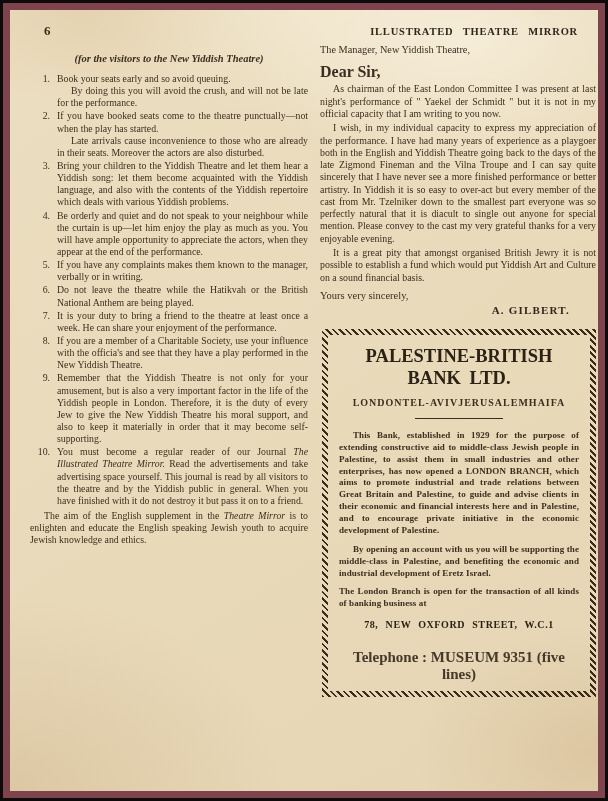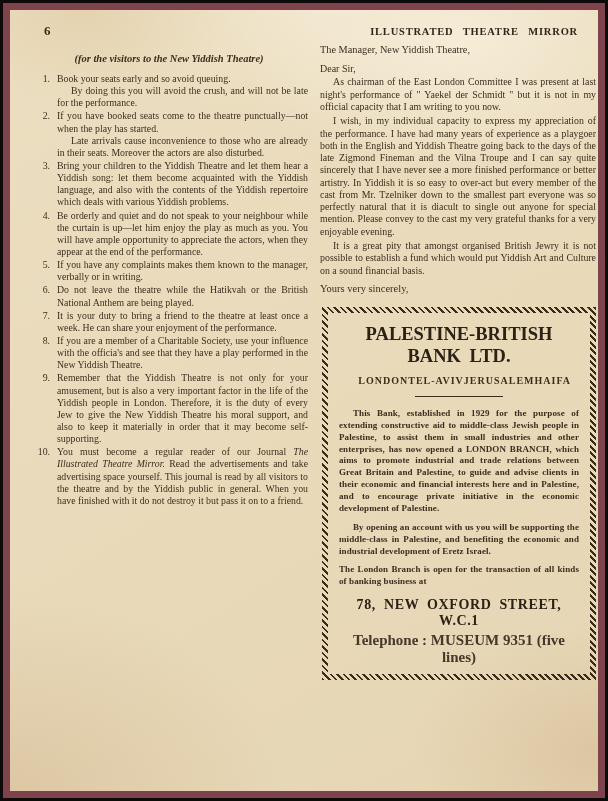--- a/index.html
+++ b/index.html
@@ -31,34 +31,34 @@
   .tc-sub{font-style:italic;font-weight:bold;text-align:center;font-size:10.5px;margin:10px 0 9px;}
   .tc-item{display:flex;gap:7px;margin:0 0 1px;}
   .tc-num{flex:none;width:20px;text-align:right;font-size:9.8px;line-height:1.24;}
   .tc-body{flex:1;font-size:9.8px;line-height:1.24;text-align:justify;}
   .tc-body p{margin:0;}
   .tc-body p.cont{text-indent:14px;}
   .tc-closing{font-size:9.8px;line-height:1.24;text-align:justify;text-indent:14px;margin:3px 0 0;}
   
   .letter-head{margin:3px 0 10px;text-align:center;font-size:13.5px;font-weight:bold;word-spacing:6px;letter-spacing:0.3px;color:#2b2115;}
   .addr{margin:0;font-size:10.3px;line-height:1.3;}
-  .salut{margin:7px 0 0;font-size:10px;}
+  .salut{margin:7px 0 0;font-size:16px;font-weight:bold;}
   .lp{margin:2px 0 0;font-size:9.9px;line-height:1.24;text-align:justify;text-indent:13px;}
   .vale{margin:6px 0 2px;text-align:left;font-size:10.5px;}
   .sig{margin:3px 26px 0 0;text-align:right;font-size:11px;letter-spacing:1.2px;font-weight:bold;color:#33281c;}
   
   .ad-box{margin:13px 0 0 2px;border:6px solid transparent;
     border-image:repeating-linear-gradient(45deg,#3a2b1b 0 2px,transparent 2px 4.6px) 6;
     padding:8px 11px 8px;}
   .ad-title{margin:3px 0 9px;text-align:center;font-size:18.5px;font-weight:bold;word-spacing:4px;color:#2b2115;transform:scaleY(1.05);}
-  .ad-cities{display:flex;justify-content:flex-end;padding:0 8px;font-size:10px;font-weight:bold;letter-spacing:1px;}
+  .ad-cities{display:flex;justify-content:center;padding:0 8px;font-size:10px;font-weight:bold;letter-spacing:1px;}
   .ad-rule{width:88px;border:none;border-top:1.5px solid #3a2b1b;margin:10px auto 11px;}
   .ap{margin:0 0 7px;font-size:9px;font-weight:bold;line-height:1.32;text-align:justify;text-indent:14px;letter-spacing:0.1px;}
   .ap.no-indent{text-indent:0;margin-bottom:4px;}
-  .ad-address{margin:9px 0 3px;text-align:center;font-size:14px;font-weight:bold;letter-spacing:0.6px;word-spacing:4px;color:#2b2115;}
+  .ad-address{margin:9px 0 19px;text-align:center;font-size:10px;font-weight:bold;letter-spacing:0.6px;word-spacing:4px;color:#2b2115;}
   .ad-phone{margin:0;text-align:center;font-size:15px;font-weight:bold;color:#46382a;}
 </style>
 </head>
 <body>
 
 <div class="sheet">
   <div class="frame">
     <div class="paper">
 
       <div class="page-head">
@@ -127,29 +127,31 @@
               <p>Remember that the Yiddish Theatre is not only for your amusement, but is also a very important factor in the life of the Yiddish people in London.  Therefore, it is the duty of every Jew to give the New Yiddish Theatre his moral support, and also to keep it materially in order that it may become self-supporting.</p>
             </div>
           </div>
           <div class="tc-item">
             <span class="tc-num">10.</span>
             <div class="tc-body">
               <p><span>You must become a regular reader of our Journal </span><i>The Illustrated Theatre Mirror.</i><span>  Read the advertisements and take advertising space yourself.  This journal is read by all visitors to the theatre and by the Yiddish public in general.  When you have finished with it do not destroy it but pass it on to a friend.</span></p>
             </div>
           </div>
 
+          <p class="tc-closing"><span>The aim of the English supplement in the </span><i>Theatre Mirror</i><span> is to enlighten and educate the English speaking Jewish youth to acquire Jewish knowledge and ethics.</span></p>
         </section>
 
         <section class="col-right">
           <p class="addr">The Manager, New Yiddish Theatre,</p>
           <p class="salut">Dear Sir,</p>
           <p class="lp">As chairman of the East London Committee I was present at last night's performance of " Yaekel der Schmidt " but it is not in my official capacity that I am writing to you now.</p>
           <p class="lp">I wish, in my individual capacity to express my appreciation of the performance.  I have had many years of experience as a playgoer both in the English and Yiddish Theatre going back to the days of the late Zigmond Fineman and the Vilna Troupe and I can say quite sincerely that I have never see a more finished performance or better artistry.  In Yiddish it is so easy to over-act but every member of the cast from Mr. Tzelniker down to the smallest part everyone was so perfectly natural that it is diacult to single out anyone for special mention.  Please convey to the cast my very grateful thanks for a very enjoyable evening.</p>
           <p class="lp">It is a great pity that amongst organised British Jewry it is not possible to establish a fund which would put Yiddish Art and Culture on a sound financial basis.</p>
           <p class="vale">Yours very sincerely,</p>
+          <p class="sig">A.  GILBERT.</p>
 
           <div class="ad-box">
             <h3 class="ad-title">PALESTINE-BRITISH BANK LTD.</h3>
             <div class="ad-cities">
               <span>LONDON</span>
               <span>TEL-AVIV</span>
               <span>JERUSALEM</span>
               <span>HAIFA</span>
             </div>
             <hr class="ad-rule">

